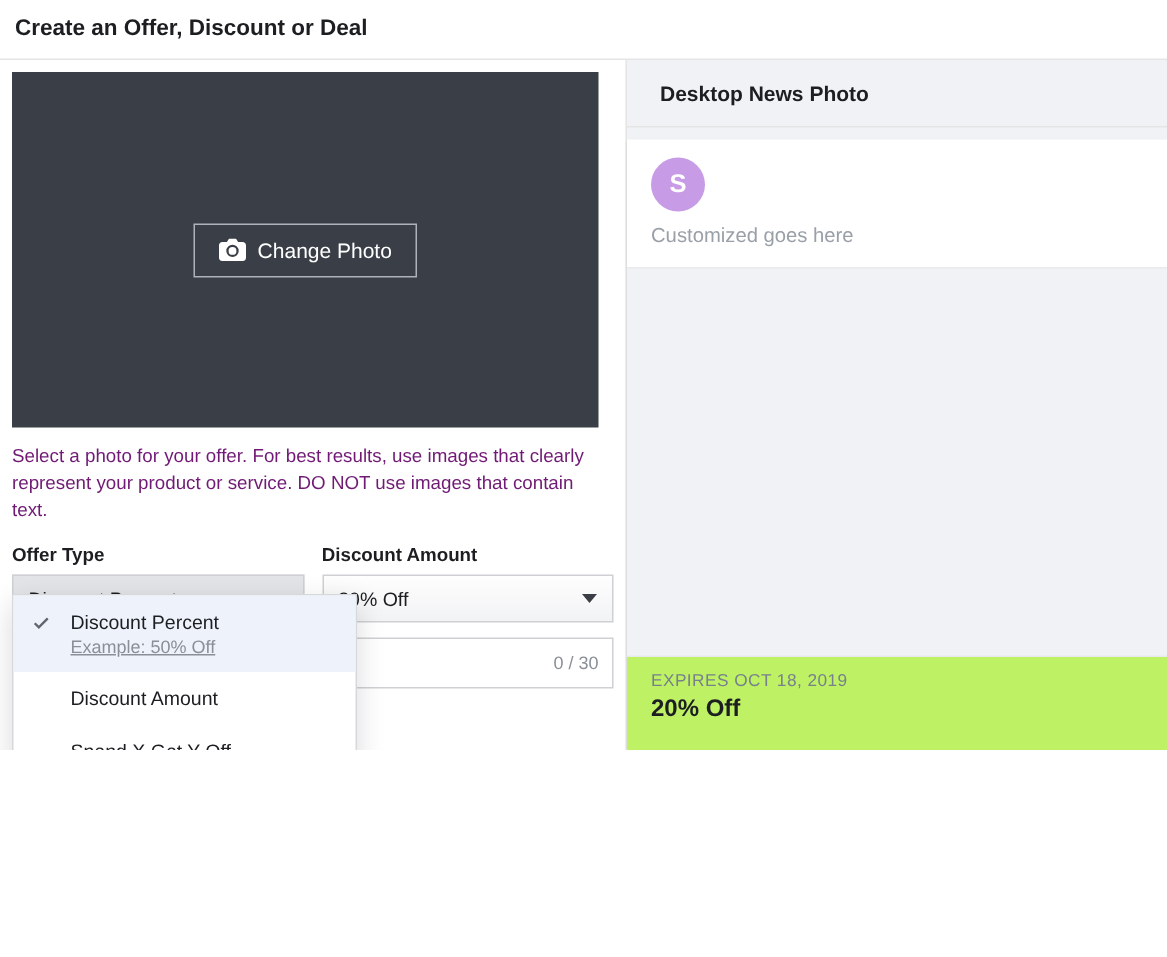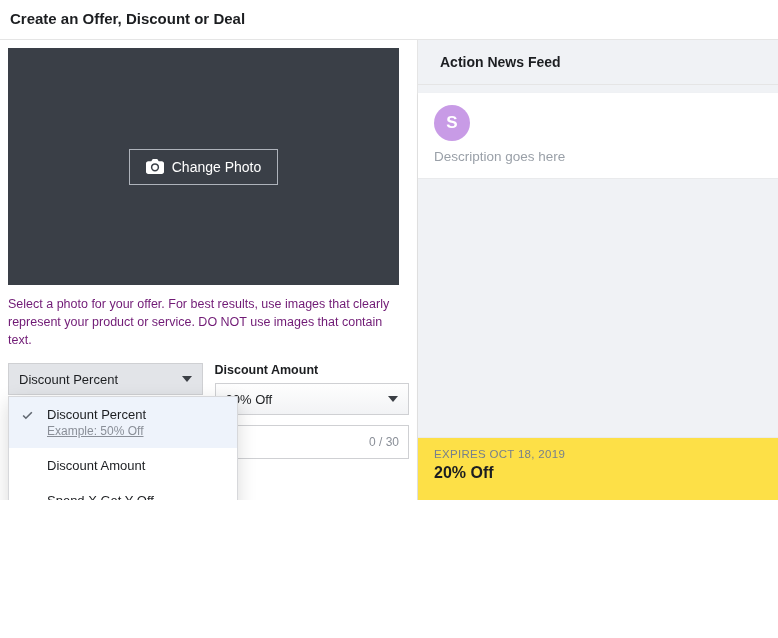--- a/index.html
+++ b/index.html
@@ -75,21 +75,21 @@
   .avatar {
     width: 36px; height: 36px; border-radius: 50%; background: #c89be6;
     display: flex; align-items: center; justify-content: center;
     color: #fff; font-weight: bold; font-size: 17px;
   }
   .feed-title-line { font-size: 13.5px; color: #1c1e21; }
   .page-name { color: #385898; font-weight: 600; }
   .action-text { color: #606770; }
   .feed-desc { padding: 0 16px 14px 16px; color: #9aa0a8; font-size: 13.5px; }
   .feed-image-placeholder { width: 100%; height: 260px; background: #f0f2f5; border-top: 1px solid #e9eaec; border-bottom: 1px solid #e9eaec; }
-  .feed-meta { padding: 10px 16px 18px 16px; background: #fde047; }
+  .feed-meta { padding: 10px 16px 18px 16px; background: #bef264; }
   .expires { font-size: 11.5px; color: #77808c; letter-spacing: .3px; margin-bottom: 4px; }
   .offer-value { font-size: 16px; font-weight: bold; color: #1c1e21; }
 </style>
 </head>
 <body>
 
 <div class="header">Create an Offer, Discount or Deal</div>
 
 <div class="columns">
 
@@ -103,20 +103,21 @@
             </svg>
         </span>
         <span>Change Photo</span>
       </button>
     </div>
 
     <div class="photo-help">Select a photo for your offer. For best results, use images that clearly represent your product or service. DO NOT use images that contain text.</div>
 
     <div class="field-row">
       <div class="field">
+        <span class="field-label">Offer Type</span>
         <div class="select open">
           <span>Discount Percent</span>
           <span class="caret"></span>
         </div>
 
         <div class="dropdown">
           <div class="dd-item selected">
             <span class="dd-check">
               <svg width="13" height="13" viewBox="0 0 24 24" fill="none" stroke="#606770" stroke-width="3">
                   <polyline points="4 12 9 17 20 6"></polyline>
@@ -149,27 +150,27 @@
 
     <div class="title-input-wrap">
       <input class="title-input" type="text" style="">
       <span class="char-count">0 / 30</span>
     </div>
 
     <div class="primary-action-label">Primary Action</div>
   </div>
 
   <div class="right">
-    <div class="right-header">Action News Feed</div>
+    <div class="right-header">Desktop News Photo</div>
 
     <div class="feed-card">
       <div class="feed-top">
         <div class="avatar">S</div>
       </div>
-      <div class="feed-desc">Description goes here</div>
+      <div class="feed-desc">Customized goes here</div>
       <div class="feed-image-placeholder"></div>
       <div class="feed-meta">
         <div class="expires">EXPIRES OCT 18, 2019</div>
         <div class="offer-value">20% Off</div>
       </div>
     </div>
   </div>
 
 </div>
 

